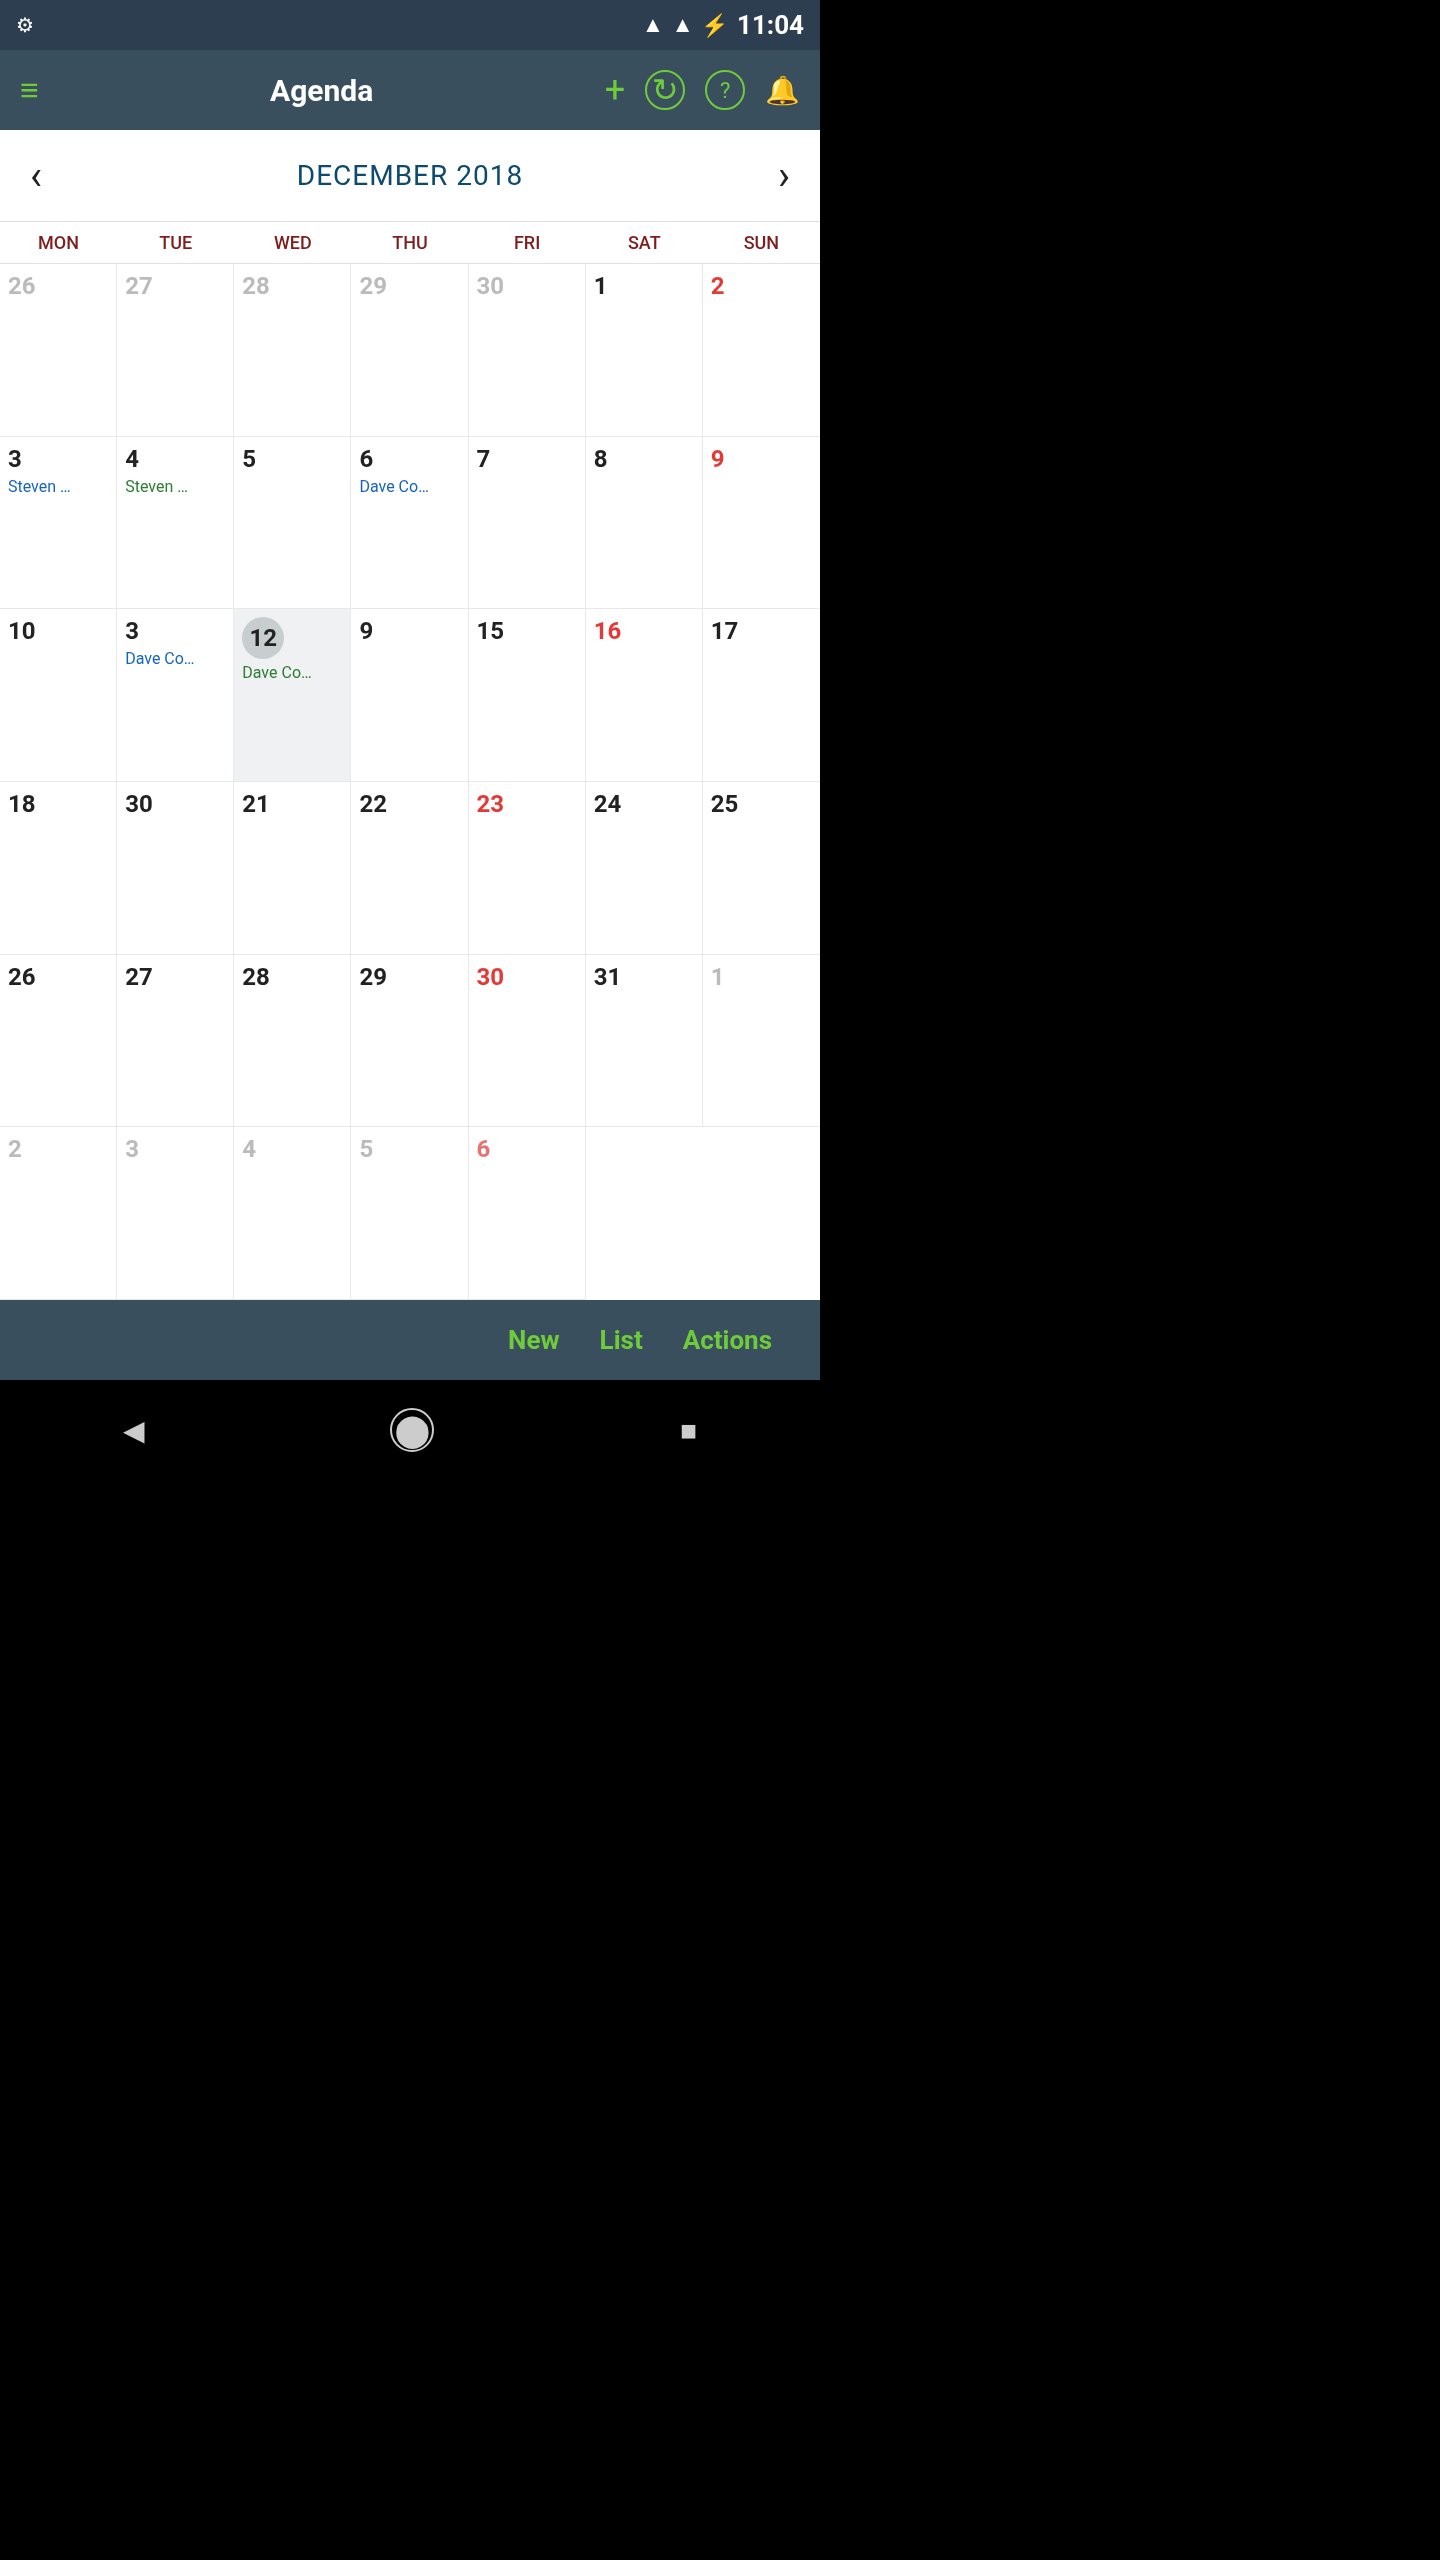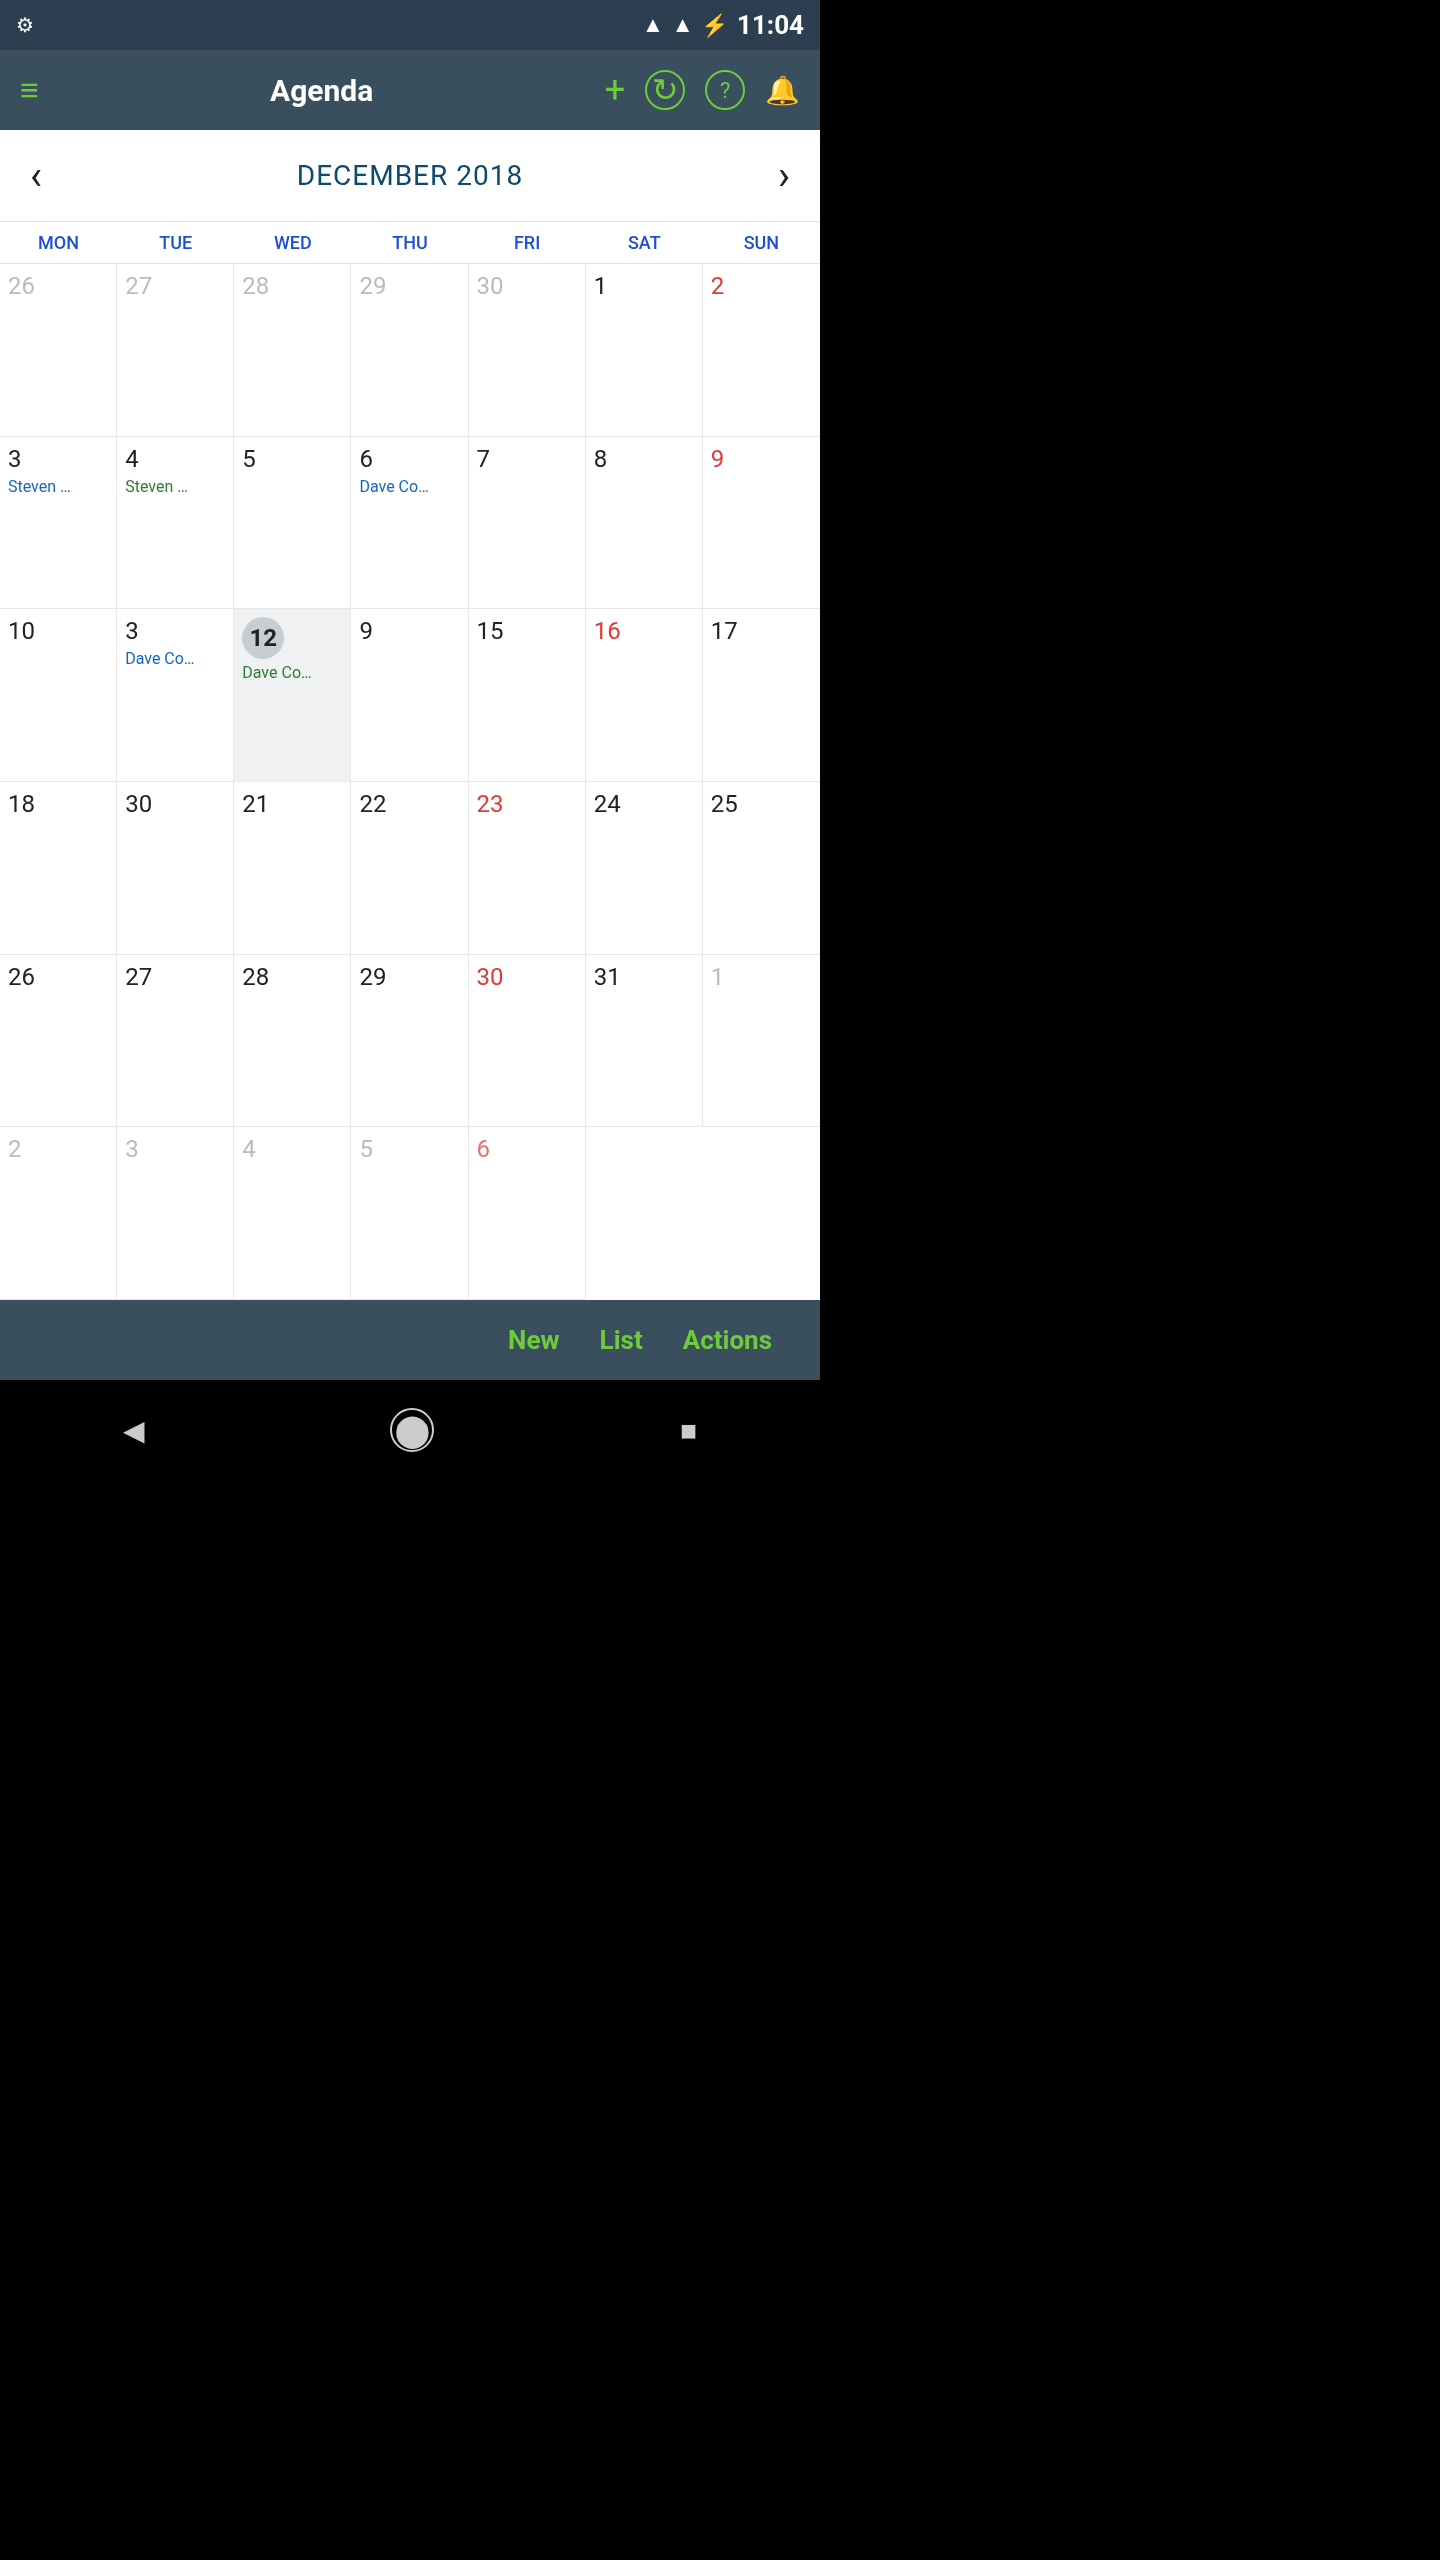--- a/index.html
+++ b/index.html
@@ -82,21 +82,21 @@
     
     .dow-header {
       display: grid;
       grid-template-columns: repeat(7, 1fr);
       border-bottom: 1px solid #e0e0e0;
     }
     .dow-cell {
       text-align: center;
       padding: 10px 0;
       font-size: 18px;
-      color: #1d4ed8;
+      color: #7f1d1d;
       font-weight: 500;
     }
 
     
     .cal-grid {
       display: grid;
       grid-template-columns: repeat(7, 1fr);
       flex: 1;
     }
     .cal-cell {
@@ -104,21 +104,21 @@
       border-bottom: 1px solid #e8e8e8;
       min-height: 110px;
       padding: 8px 6px 6px 8px;
       position: relative;
     }
     .cal-cell:nth-child(7n) { border-right: none; }
 
     .cal-date {
       font-size: 24px;
       color: #222;
-      font-weight: 400;
+      font-weight: 700;
       display: block;
       margin-bottom: 4px;
     }
     .cal-date.sunday { color: #e53935; }
     .cal-date.other-month { color: #bbb; }
     .cal-date.other-month.sunday { color: #e57373; }
 
     .cal-event {
       font-size: 16px;
       margin-top: 2px;

